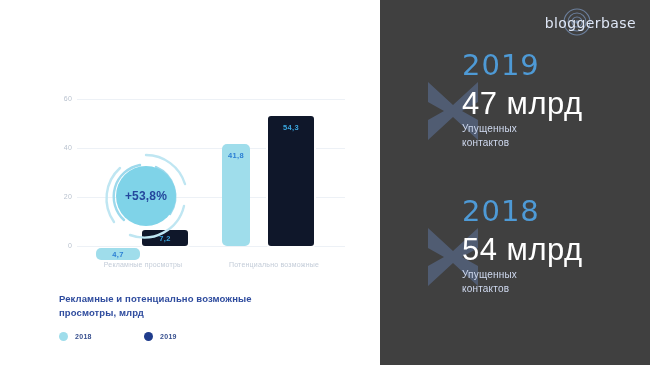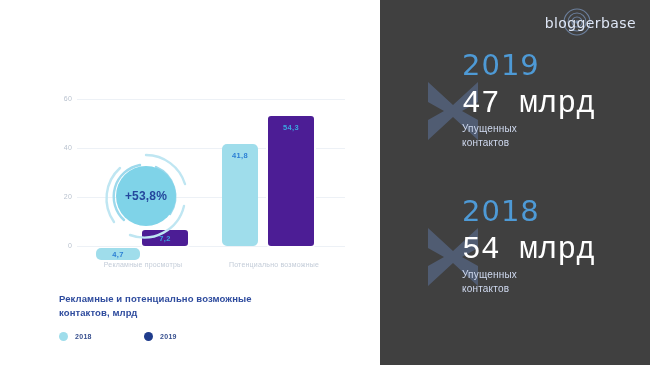--- a/index.html
+++ b/index.html
@@ -15,21 +15,21 @@
 
   .plot { position:absolute; left:0; top:0; width:380px; height:365px; }
 
   .gridline { position:absolute; left:77px; width:268px; height:1px; background:#edf1f6; }
   .ytick { position:absolute; right:0; width:22px; text-align:right;
            font-size:7px; color:#b9c2cf; letter-spacing:.2px; }
   .ytickwrap { position:absolute; left:48px; width:24px; height:10px; }
 
   .bar { position:absolute; border-radius:5px; }
   .bar-light { background:#9FDDEB; }
-  .bar-dark  { background:#4c1d95; border:2px solid #ffffff; }
+  .bar-dark  { background:#0f172a; border:2px solid #ffffff; }
   .bar-val { position:absolute; width:100%; text-align:center; top:7px;
              font-size:7.5px; font-weight:bold; color:#2b7fd4; letter-spacing:.3px; }
   .bar-dark .bar-val { color:#3aa7e0; }
 
   .xlabel { position:absolute; text-align:center; font-size:7px; color:#c3ccd8; letter-spacing:.2px; }
 
   
   .badge { position:absolute; }
   .badge .disc {
     position:absolute; border-radius:50%; background:#7FD3E8;
@@ -54,21 +54,21 @@
   #logo .logo-mark { position:absolute; left:17px; top:-3px; width:30px; height:30px; opacity:.55; }
   #logo .logo-text { position:relative; font-size:14px; color:#dfe7f6; letter-spacing:.4px;
                      font-family:"DejaVu Sans", sans-serif; }
 
   .stat { position:absolute; left:0; width:270px; }
   .stat .xmark { position:absolute; left:42px; top:28px; width:62px; height:62px;
                  opacity:.34; }
   .stat .year { position:absolute; left:82px; top:-4px; font-size:29px; color:#4E9AD6;
                 letter-spacing:1px; font-family:"DejaVu Sans", sans-serif; }
   .stat .big  { position:absolute; left:82px; top:34px; font-size:31px; color:#ffffff;
-                letter-spacing:.5px; font-family:Liberation Mono, monospace; white-space:nowrap; }
+                letter-spacing:.5px; font-family:Liberation Sans, sans-serif; white-space:nowrap; }
   .stat .sub  { position:absolute; left:82px; top:70px; font-size:10px; color:#cfd9ef;
                 line-height:1.35; letter-spacing:.2px; }
 </style>
 </head>
 <body>
 
 <div id="slide">
 
   <div id="chart-panel">
 
@@ -92,21 +92,21 @@
         <div class="ytick">0</div>
       </div>
 
       <div class="bar bar-light" style="left:96px; top:248px; width:44px; height:12px;">
         <div class="bar-val" style="top:2px;">4,7</div>
       </div>
       <div class="bar bar-dark" style="left:140px; top:228px; width:50px; height:20px;">
         <div class="bar-val" style="top:4px;">7,2</div>
       </div>
 
-      <div class="bar bar-light" style="left:222px; top:144px; width:36px; height:102px;">
+      <div class="bar bar-light" style="left:222px; top:144px; width:28px; height:102px;">
         <div class="bar-val">41,8</div>
       </div>
       <div class="bar bar-dark" style="left:266px; top:114px; width:50px; height:134px;">
         <div class="bar-val">54,3</div>
       </div>
 
       <div class="xlabel" style="left:83px; top:261px; width:120px;">Рекламные просмотры</div>
       <div class="xlabel" style="left:209px; top:261px; width:130px;">Потенциально возможные</div>
 
       <div class="badge" style="left:100px; top:150px; width:92px; height:92px;">
@@ -115,21 +115,21 @@
           <path d="M 84 56 A 41 41 0 0 1 30 85" fill="none" stroke="#bfe6f2" stroke-width="2.4" stroke-linecap="round"></path>
           <path d="M 14 72 A 41 41 0 0 1 20 18" fill="none" stroke="#bfe6f2" stroke-width="2.4" stroke-linecap="round"></path>
           <path d="M 24 70 A 32 32 0 0 1 40 15" fill="none" stroke="#9dd9ec" stroke-width="2.4" stroke-linecap="round"></path>
           <path d="M 56 17 A 32 32 0 0 1 70 64" fill="none" stroke="#9dd9ec" stroke-width="2.4" stroke-linecap="round"></path>
         </svg>
         <div class="disc" style="left:16px; top:16px; width:60px; height:60px; font-size:12px;">+53,8%</div>
       </div>
 
     </div>
 
-    <div id="caption">Рекламные и потенциально возможные контактов, млрд</div>
+    <div id="caption">Рекламные и потенциально возможные просмотры, млрд</div>
 
     <div id="legend">
       <div class="lg-item" style="left:0; top:0;">
         <span class="lg-dot" style="background:#9FDDEB;"></span>
         <span class="lg-txt">2018</span>
       </div>
       <div class="lg-item" style="left:85px; top:0;">
         <span class="lg-dot" style="background:#1F3C8C;"></span>
         <span class="lg-txt">2019</span>
       </div>

